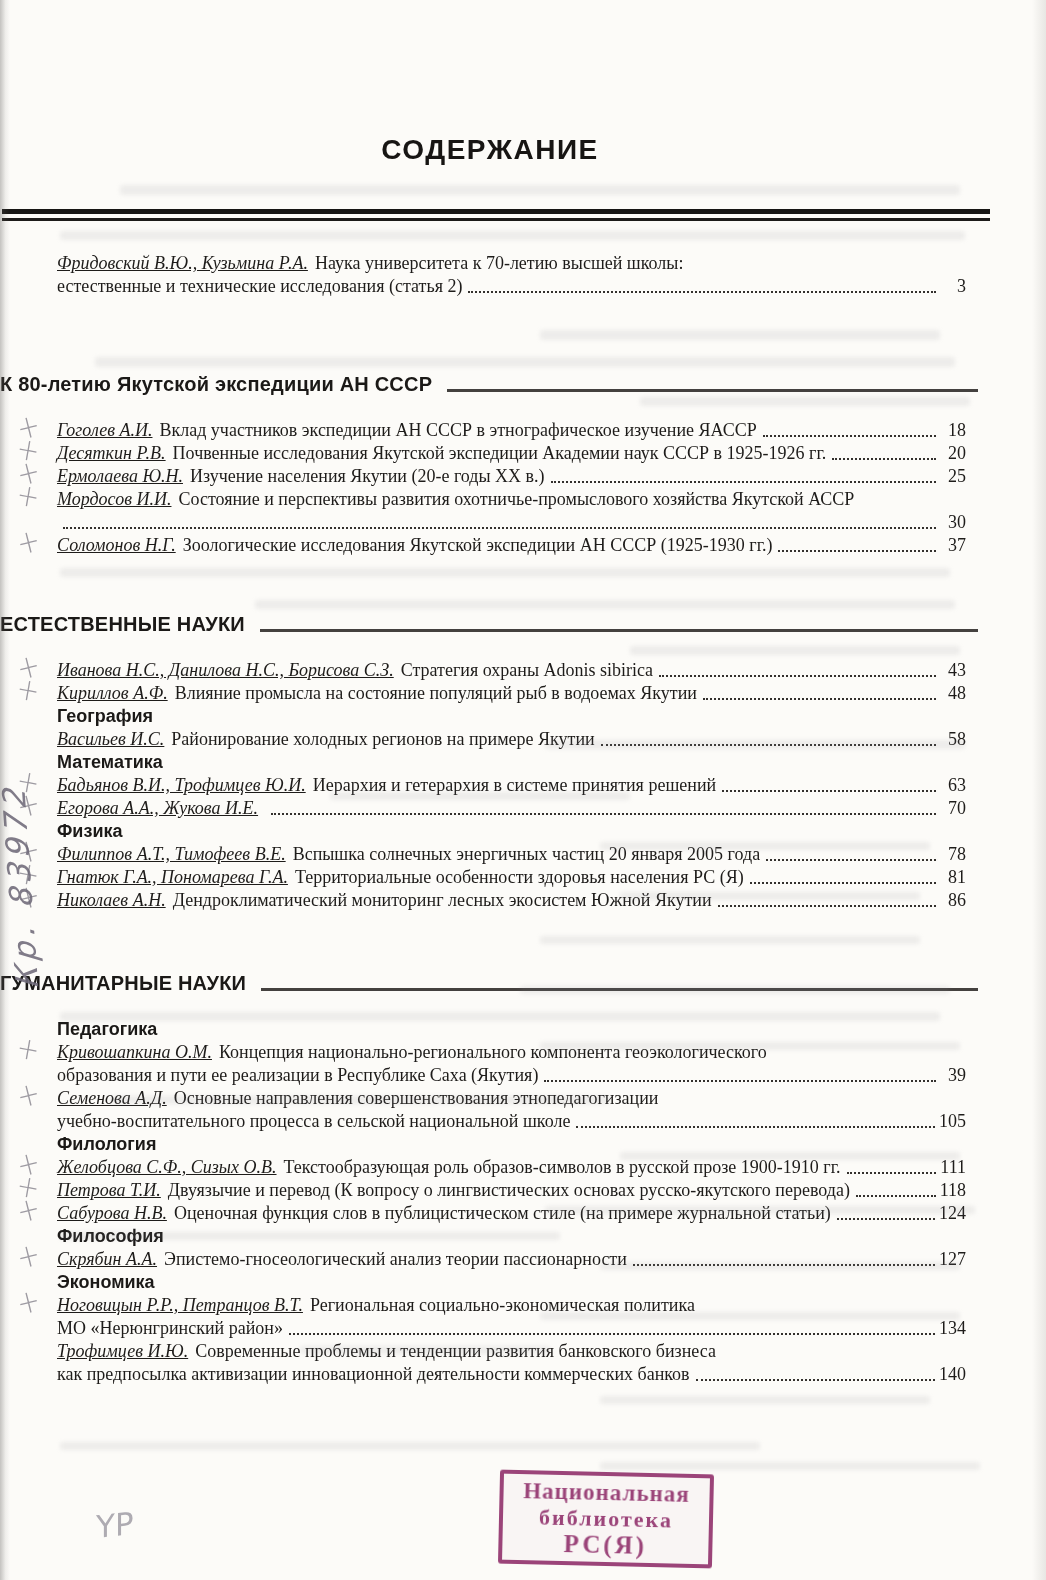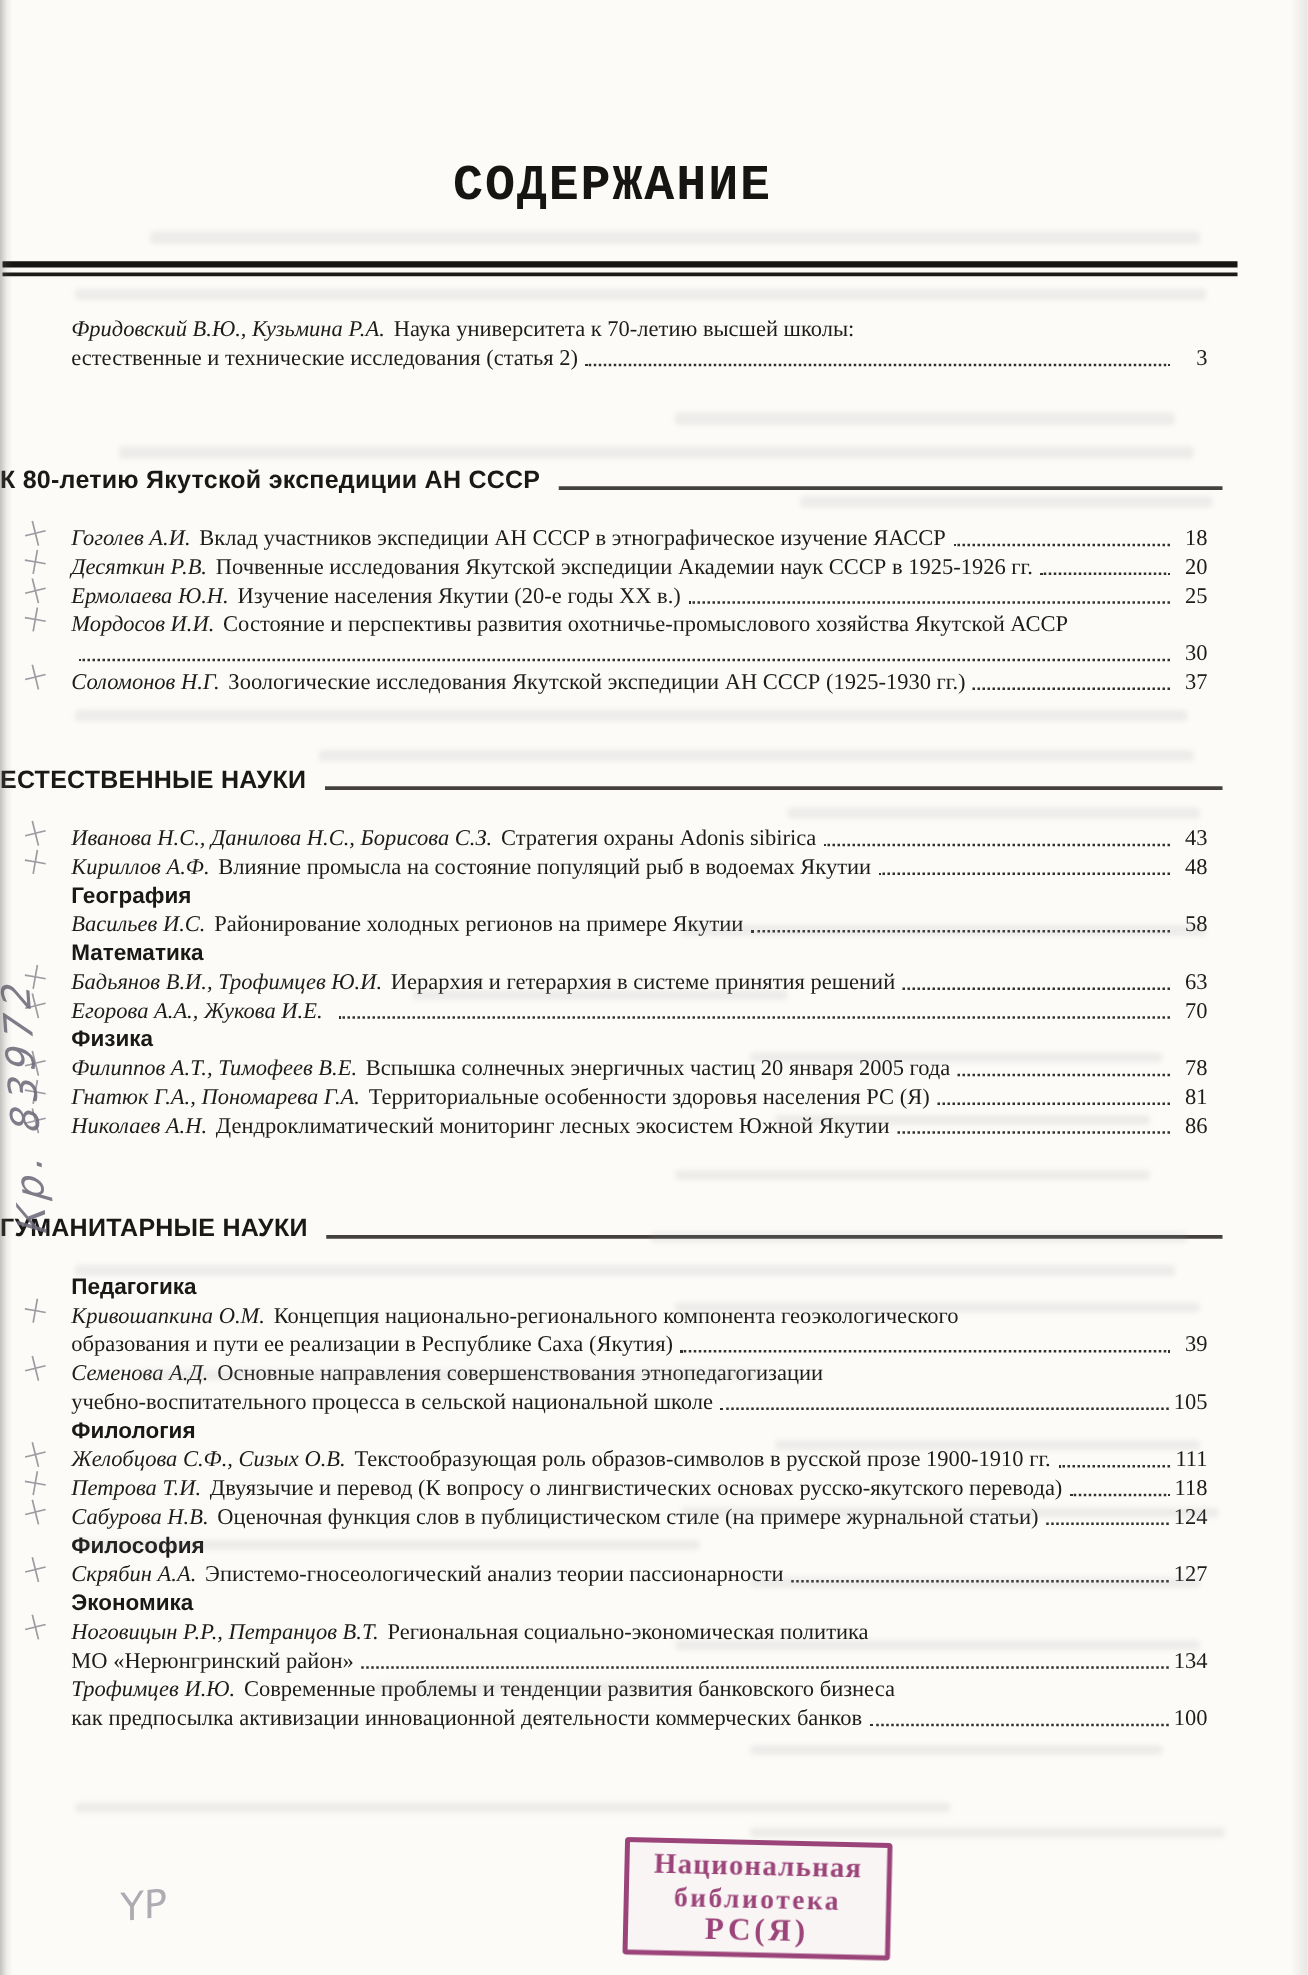--- a/index.html
+++ b/index.html
@@ -22,22 +22,22 @@
     z-index:5;pointer-events:none;
   }
   .page::after{
     content:"";position:absolute;right:0;top:0;bottom:0;width:14px;
     background:linear-gradient(to left, rgba(140,138,134,.18), transparent);
     z-index:5;pointer-events:none;
   }
   .doc-title{
     position:absolute;top:138px;left:0;width:980px;
     text-align:center;margin:0;
-    font-family:Liberation Mono, monospace;
-    font-weight:bold;font-size:40px;letter-spacing:1.5px;
+    font-family:Liberation Sans, sans-serif;
+    font-weight:bold;font-size:28px;letter-spacing:1.5px;
     color:#171513;
   }
   .double-rule{
     position:absolute;top:209px;left:2px;width:988px;height:4px;
     border-top:5px solid #171614;border-bottom:3px solid #1d1b19;
   }
   .preamble{position:absolute;top:252px;left:57px;width:909px;}
   .toc-body{position:absolute;top:370px;left:0;width:978px;}
   .toc-section{display:block;}
   .toc-section:nth-of-type(2){margin-top:53px;}
@@ -51,21 +51,21 @@
   .heading-rule{flex:1;border-bottom:3px solid rgba(35,32,30,.85);margin-left:15px;margin-bottom:5px;min-width:40px;}
   .groups{margin-left:57px;margin-right:12px;}
   .subheading{
     margin:0;font-family:"Liberation Sans", sans-serif;
     font-weight:bold;font-size:18px;line-height:23px;color:#1b1917;
   }
   .entry{margin:0;}
   .entry-line{position:relative;line-height:23px;}
   .flexline{display:flex;align-items:flex-end;}
   .flexline .authors,.flexline .etitle{white-space:nowrap;}
-  .authors{font-style:italic;margin-right:7px;}
+  .authors{font-style:italic;margin-right:7px;text-decoration:underline;}
   .dots{flex:1;border-bottom:2px dotted #33302d;margin:0 4px 5px 6px;min-width:14px;}
   .pagenum{text-align:right;min-width:26px;}
   
   .plus-mark{
     position:absolute;left:-40px;top:-4px;
     font-family:"DejaVu Sans", sans-serif;
     font-size:27px;font-weight:300;color:#8d8a93;
     transform:rotate(10deg) scaleY(1.15);
     opacity:.85;
   }
@@ -325,21 +325,21 @@
               <span class="etitle">МО «Нерюнгринский район»</span>
               <span class="dots"></span>
               <span class="pagenum">134</span>
             </div>
           </div>
           <div class="entry">
             <div class="entry-line"><span class="authors">Трофимцев И.Ю.</span><span class="etitle">Современные проблемы и тенденции развития банковского бизнеса</span></div>
             <div class="entry-line flexline">
               <span class="etitle">как предпосылка активизации инновационной деятельности коммерческих банков</span>
               <span class="dots"></span>
-              <span class="pagenum">100</span>
+              <span class="pagenum">140</span>
             </div>
           </div>
         </div>
       </section>
     </div>
 
   <div class="margin-number">Кр. 83972</div>
 
   <div class="corner-mark">ҮР</div>
 

